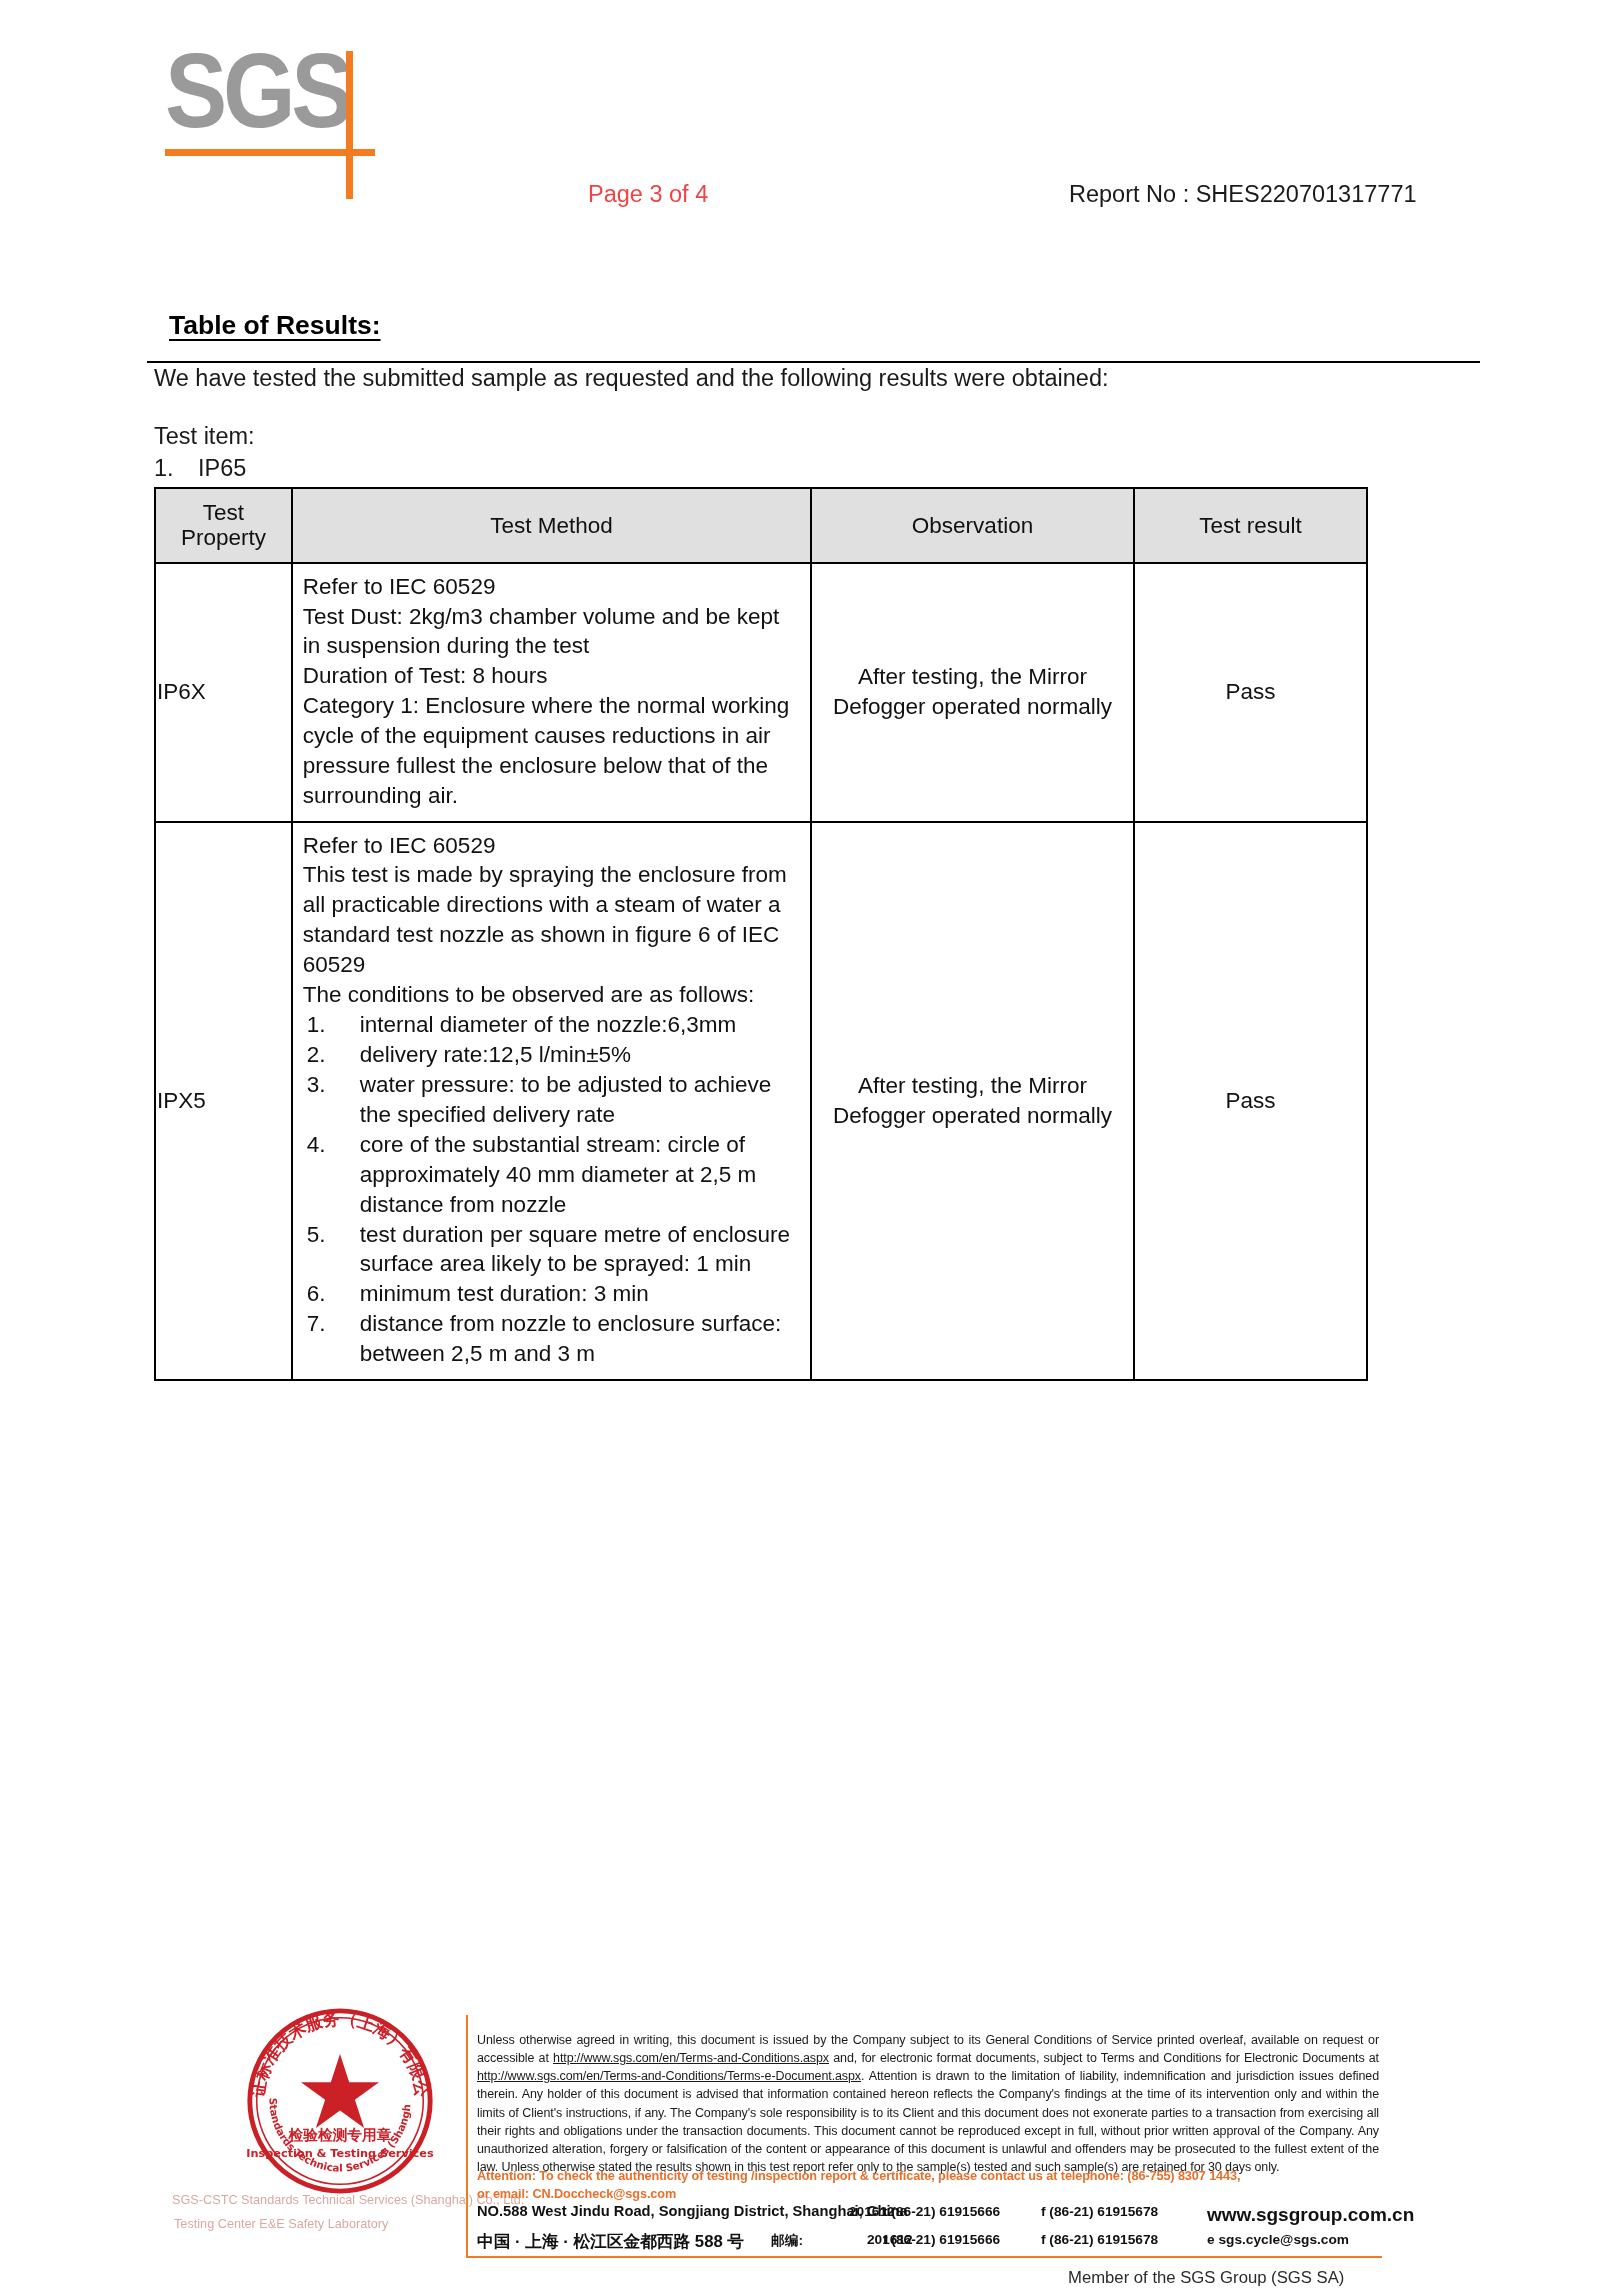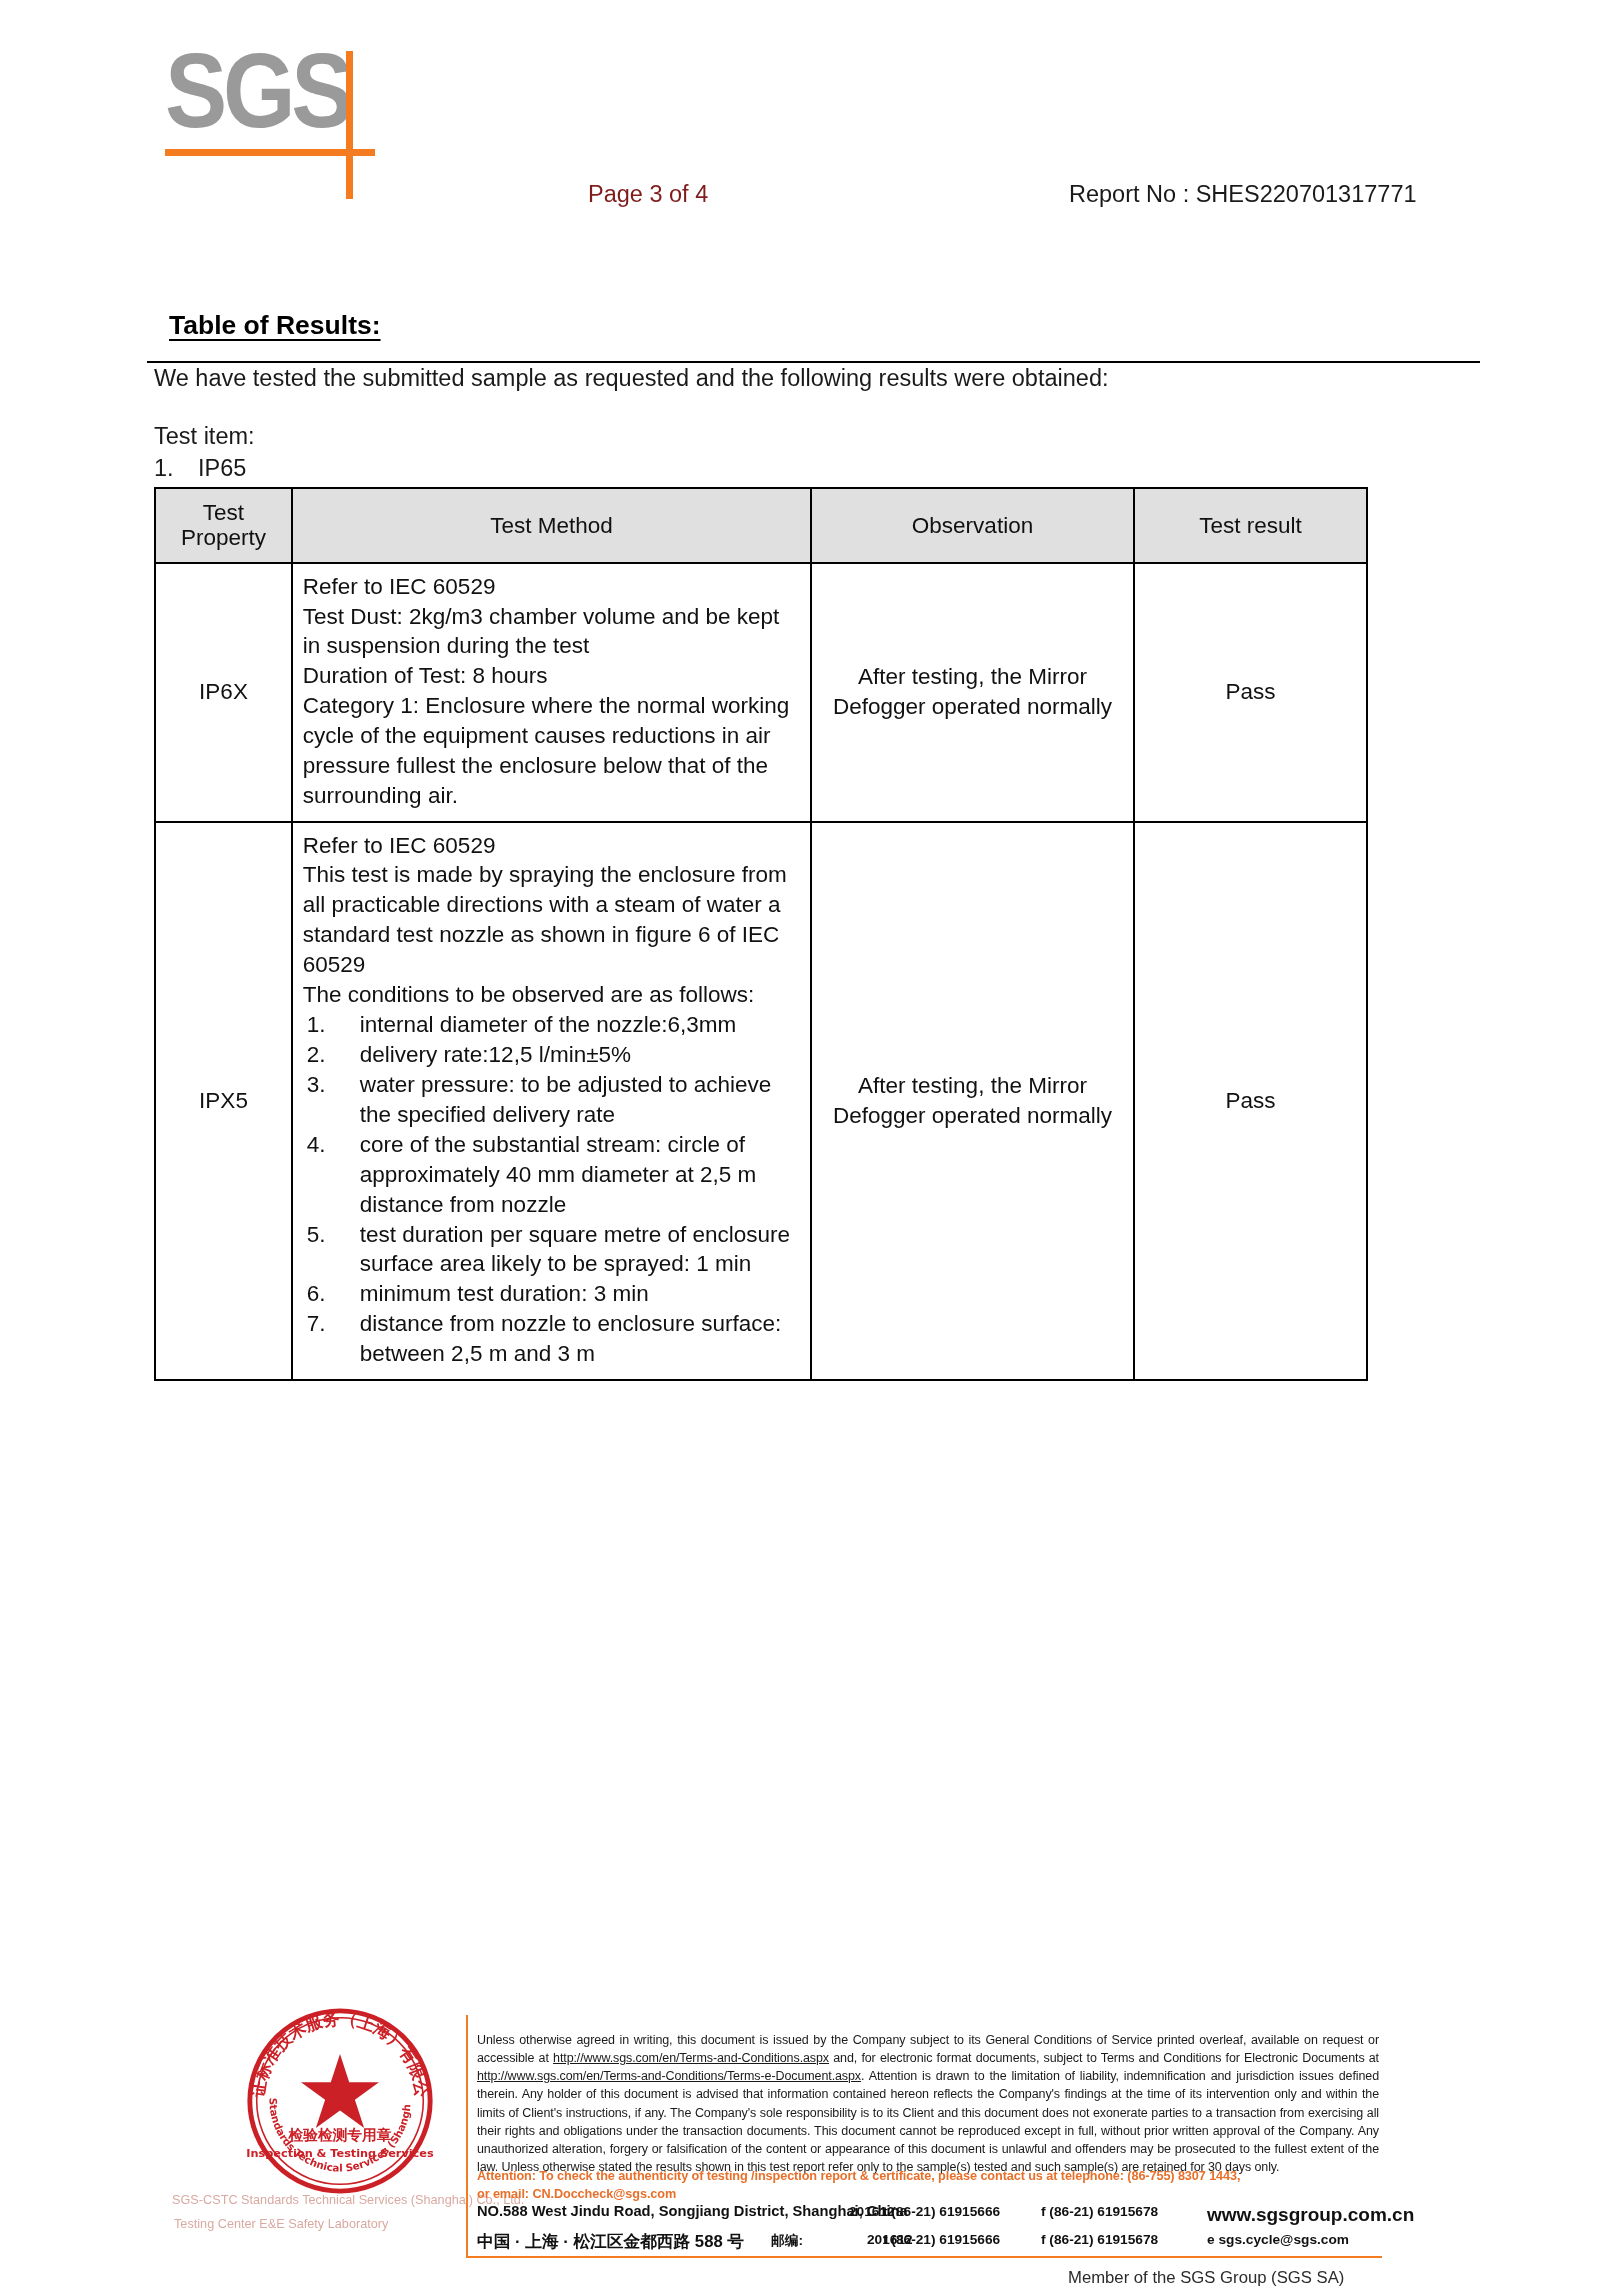--- a/index.html
+++ b/index.html
@@ -62,21 +62,21 @@
     top: 112px;
     width: 210px;
     height: 6.9px;
     background: #f47b20;
   }
   #page-label {
     position: absolute;
     left: 588px;
     top: 181px;
     font-size: 23.5px;
-    color: #7f1d1d;
+    color: #ef4444;
     white-space: nowrap;
   }
   #report-label {
     position: absolute;
     left: 1069px;
     top: 181px;
     font-size: 23.5px;
     color: #1a1a1a;
     white-space: nowrap;
   }
@@ -147,21 +147,21 @@
     height: 65px;
     padding: 3.9px 5.9px;
     line-height: 1.12;
   }
   .col-prop { width: 137px; }
   .col-method { width: 519px; }
   .col-obs { width: 323px; }
   .col-result { width: 233px; }
 
   td.cell-prop {
-    text-align: center;
+    text-align: left;
     vertical-align: middle;
   }
   td.cell-method {
     text-align: left;
     vertical-align: top;
     padding: 7.8px 9.8px 9.8px 9.8px;
     line-height: 1.33;
   }
   td.cell-obs, td.cell-result {
     text-align: center;

